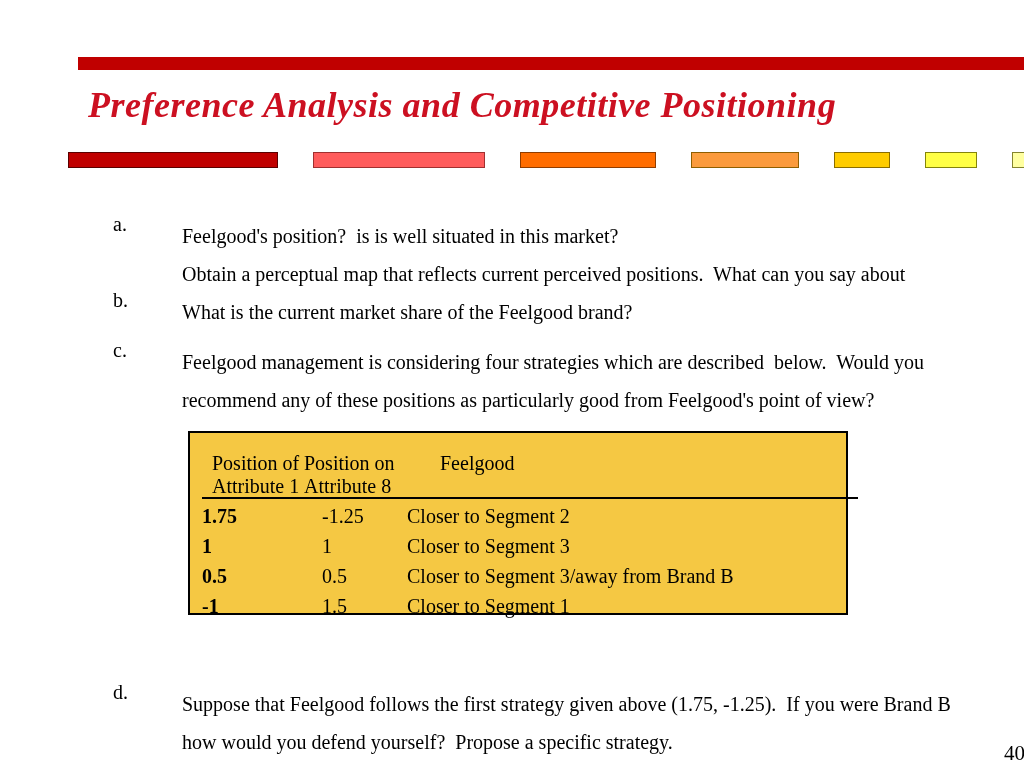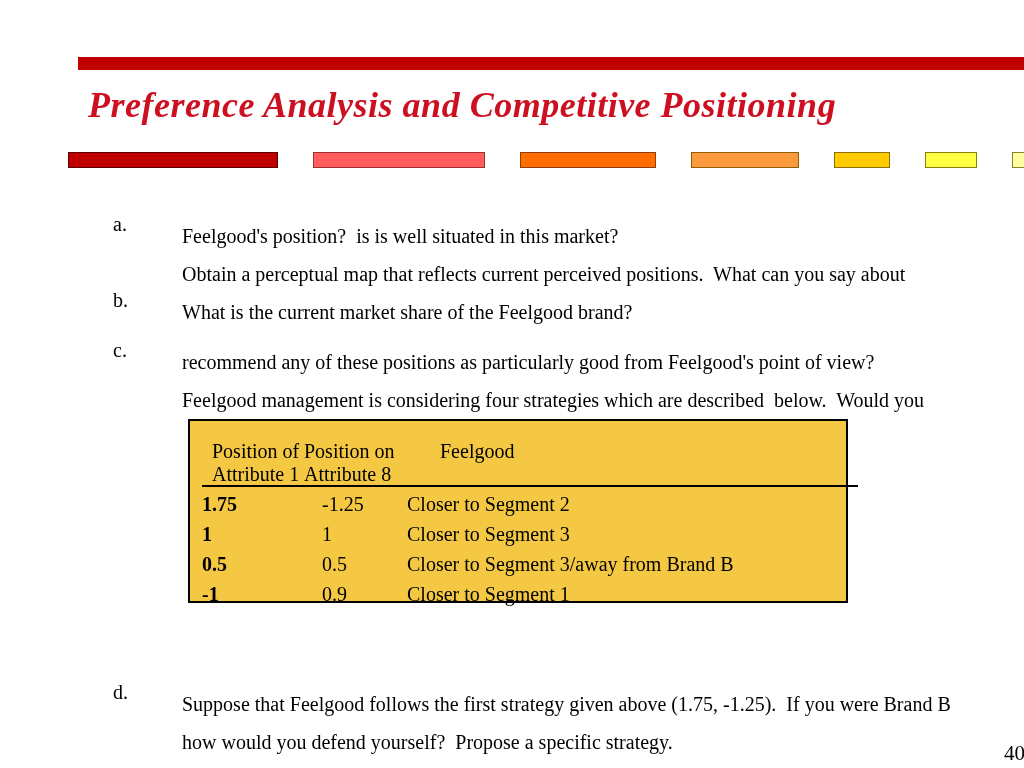--- a/index.html
+++ b/index.html
@@ -14,21 +14,21 @@
            font-style: italic; white-space: nowrap; letter-spacing: 0.5px; }
 
   .accent-row { position: absolute; left: 8px; top: 92px; display: flex; gap: 11px; height: 16px; }
   .accent-bar { height: 16px; border: 1px solid; }
 
   .q-item { position: absolute; left: 0; width: 1024px; font-size: 20px; line-height: 26px; }
   .q-label { position: absolute; left: 53px; top: 0; }
   .q-text { position: absolute; left: 110px; top: 0; width: 860px; }
   .q-line { white-space: pre-wrap; }
 
-  .strategy-table { position: absolute; left: 140px; top: 371px; width: 660px; height: 184px;
+  .strategy-table { position: absolute; left: 140px; top: 383px; width: 660px; height: 184px;
                     border: 2px solid #000; font-size: 20px; }
   .tbl-cell { position: absolute; line-height: 24px; white-space: pre; }
   .hdr-rule { position: absolute; left: 0; top: 52px; width: 100%; height: 2px; background: #000; }
   .c1 { left: 0; width: 106px; text-align: left; font-weight: bold; }
   .c2 { left: 120px; width: 140px; }
   .c3 { left: 205px; text-align: center; }
   .h-col1 { left: 10px; }
   .h-col2 { left: 102px; }
   .h-col3 { left: 238px; }
   .hdr-line1 { top: 6px; }
@@ -72,22 +72,22 @@
   <div class="q-item" style="top:227px;">
     <span class="q-label">b.</span>
     <div class="q-text">
       <div class="q-line">What is the current market share of the Feelgood brand?</div>
     </div>
   </div>
 
   <div class="q-item" style="top:277px;">
     <span class="q-label">c.</span>
     <div class="q-text">
+      <div class="q-line">Feelgood management is considering four strategies which are described  below.  Would you</div>
       <div class="q-line">recommend any of these positions as particularly good from Feelgood's point of view?</div>
-      <div class="q-line">Feelgood management is considering four strategies which are described  below.  Would you</div>
     </div>
   </div>
 
   <div class="strategy-table" style="background: rgb(245, 200, 67);">
     <span class="tbl-cell h-col1 hdr-line1">Position of</span>
     <span class="tbl-cell h-col1 hdr-line2">Attribute 1</span>
     <span class="tbl-cell h-col2 hdr-line1">Position on</span>
     <span class="tbl-cell h-col2 hdr-line2">Attribute 8</span>
     <span class="tbl-cell h-col3 hdr-line1">Feelgood</span>
     <div class="hdr-rule"></div>
@@ -98,21 +98,21 @@
 
     <span class="tbl-cell c1 row-1">1</span>
     <span class="tbl-cell c2 row-1">1</span>
     <span class="tbl-cell c3 row-1">Closer to Segment 3</span>
 
     <span class="tbl-cell c1 row-2">0.5</span>
     <span class="tbl-cell c2 row-2">0.5</span>
     <span class="tbl-cell c3 row-2">Closer to Segment 3/away from Brand B</span>
 
     <span class="tbl-cell c1 row-3">-1</span>
-    <span class="tbl-cell c2 row-3">0.9</span>
+    <span class="tbl-cell c2 row-3">1.5</span>
     <span class="tbl-cell c3 row-3">Closer to Segment 1</span>
   </div>
 
   <div class="q-item" style="top:619px;">
     <span class="q-label">d.</span>
     <div class="q-text">
       <div class="q-line">Suppose that Feelgood follows the first strategy given above (1.75, -1.25).  If you were Brand B</div>
       <div class="q-line">how would you defend yourself?  Propose a specific strategy.</div>
     </div>
   </div>

